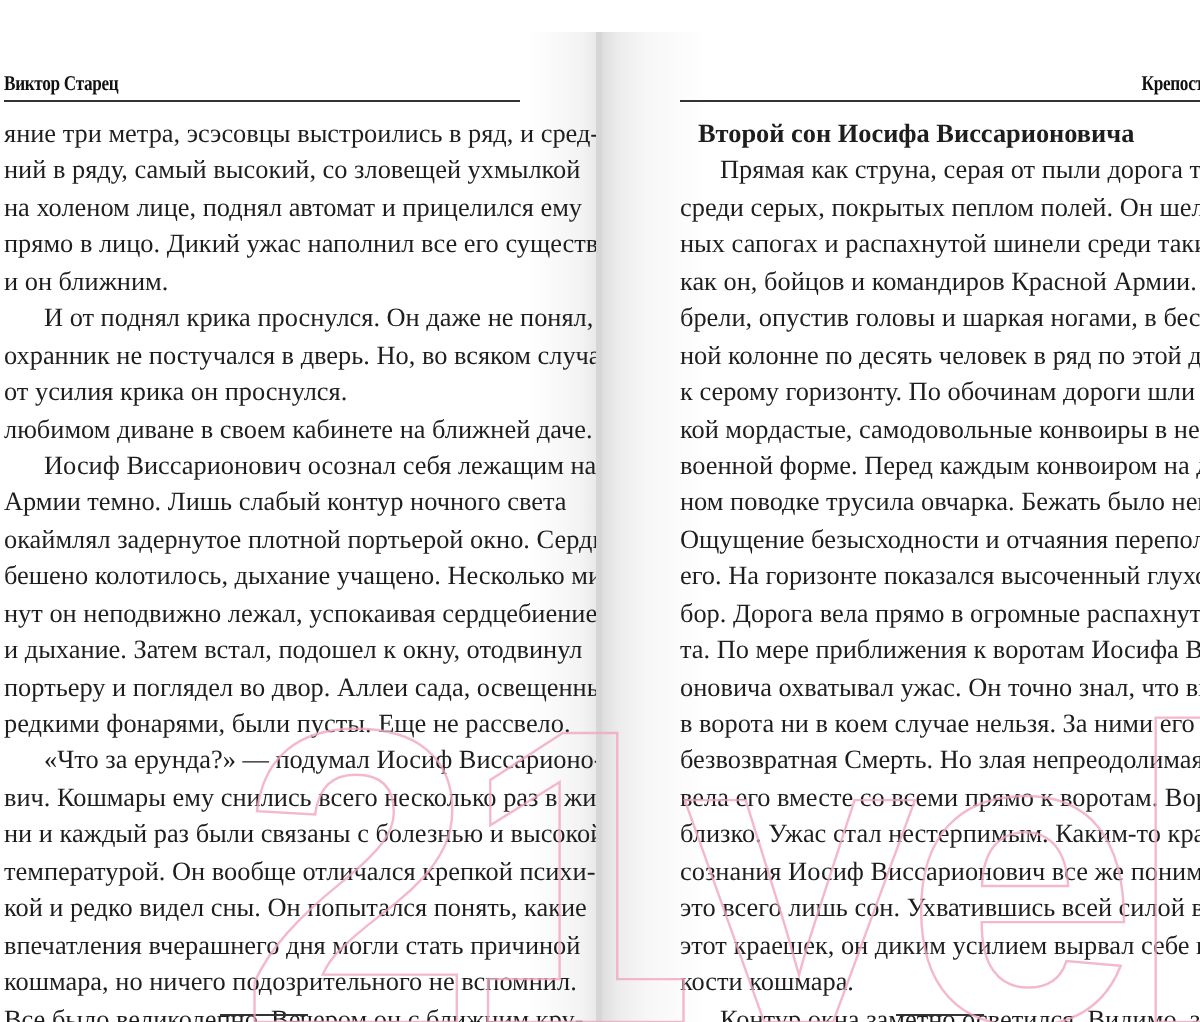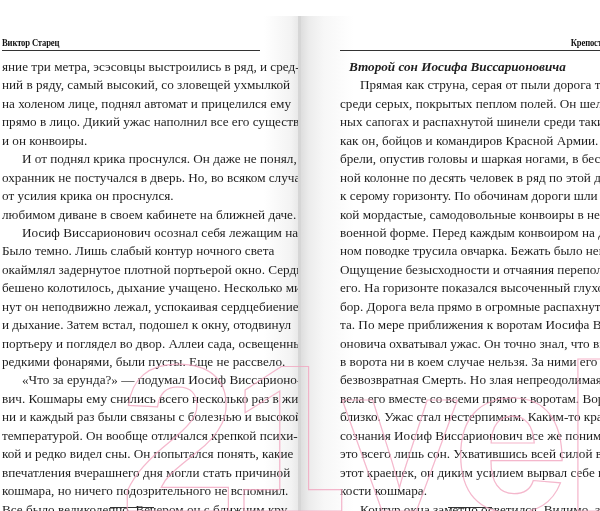--- a/index.html
+++ b/index.html
@@ -28,21 +28,21 @@
 
     .body-text {
       position: absolute; top: 42px; font-size: 13.2px; line-height: 18.45px;
       text-align: justify; hyphens: manual; color: #1e1e1e;
     }
     .page-left .body-text { left: 2px; width: 257px; }
     .page-right .body-text { left: 40px; width: 258px; }
     .body-text .line { display: block; white-space: nowrap; text-align-last: justify; text-align: justify; height: 18.45px; overflow: visible; }
     .body-text .line.last { text-align-last: left; }
     .body-text .line.indent { padding-left: 20px; }
-    .chapter-title { font-style: italic; font-weight: bold; padding-left: 9px; text-align-last: left !important; }
+    .chapter-title { font-weight: bold; padding-left: 9px; text-align-last: left !important; }
 
     .folio-rule { position: absolute; top: 491px; width: 44px; height: 1px; background: #333; }
     .folio { position: absolute; top: 494px; font-size: 11px; width: 44px; text-align: center; color: #222; }
     .page-left .folio-rule, .page-left .folio { left: 110px; }
     .page-right .folio-rule, .page-right .folio { left: 148px; }
 
     .watermark {
       position: absolute; left: 120px; top: 318px; font-family: "Liberation Sans", sans-serif;
       font-weight: bold; font-size: 210px; line-height: 1; letter-spacing: -6px;
       color: transparent; -webkit-text-stroke: 1.2px #f2a6c0; opacity: 0.8; pointer-events: none; white-space: nowrap;
@@ -54,27 +54,27 @@
 <div class="spread">
 
   <div class="page page-left">
     <div class="running-head">Виктор Старец</div>
     <div class="head-rule"></div>
     <div class="body-text">
       <span class="line">яние три метра, эсэсовцы выстроились в ряд, и сред-</span>
       <span class="line">ний в ряду, самый высокий, со зловещей ухмылкой</span>
       <span class="line">на холеном лице, поднял автомат и прицелился ему</span>
       <span class="line">прямо в лицо. Дикий ужас наполнил все его существо,</span>
-      <span class="line last">и он конвоиры.</span>
+      <span class="line last">и он ближним.</span>
       <span class="line indent">И от поднял крика проснулся. Он даже не понял,</span>
       <span class="line">охранник не постучался в дверь. Но, во всяком случае,</span>
       <span class="line last">от усилия крика он проснулся.</span>
       <span class="line">любимом диване в своем кабинете на ближней даче.</span>
       <span class="line indent">Иосиф Виссарионович осознал себя лежащим на</span>
-      <span class="line">Было темно. Лишь слабый контур ночного света</span>
+      <span class="line">Армии темно. Лишь слабый контур ночного света</span>
       <span class="line">окаймлял задернутое плотной портьерой окно. Сердце</span>
       <span class="line">бешено колотилось, дыхание учащено. Несколько ми-</span>
       <span class="line">нут он неподвижно лежал, успокаивая сердцебиение</span>
       <span class="line">и дыхание. Затем встал, подошел к окну, отодвинул</span>
       <span class="line">портьеру и поглядел во двор. Аллеи сада, освещенные</span>
       <span class="line last">редкими фонарями, были пусты. Еще не рассвело.</span>
       <span class="line indent">«Что за ерунда?» — подумал Иосиф Виссарионо-</span>
       <span class="line">вич. Кошмары ему снились всего несколько раз в жиз-</span>
       <span class="line">ни и каждый раз были связаны с болезнью и высокой</span>
       <span class="line">температурой. Он вообще отличался крепкой психи-</span>

